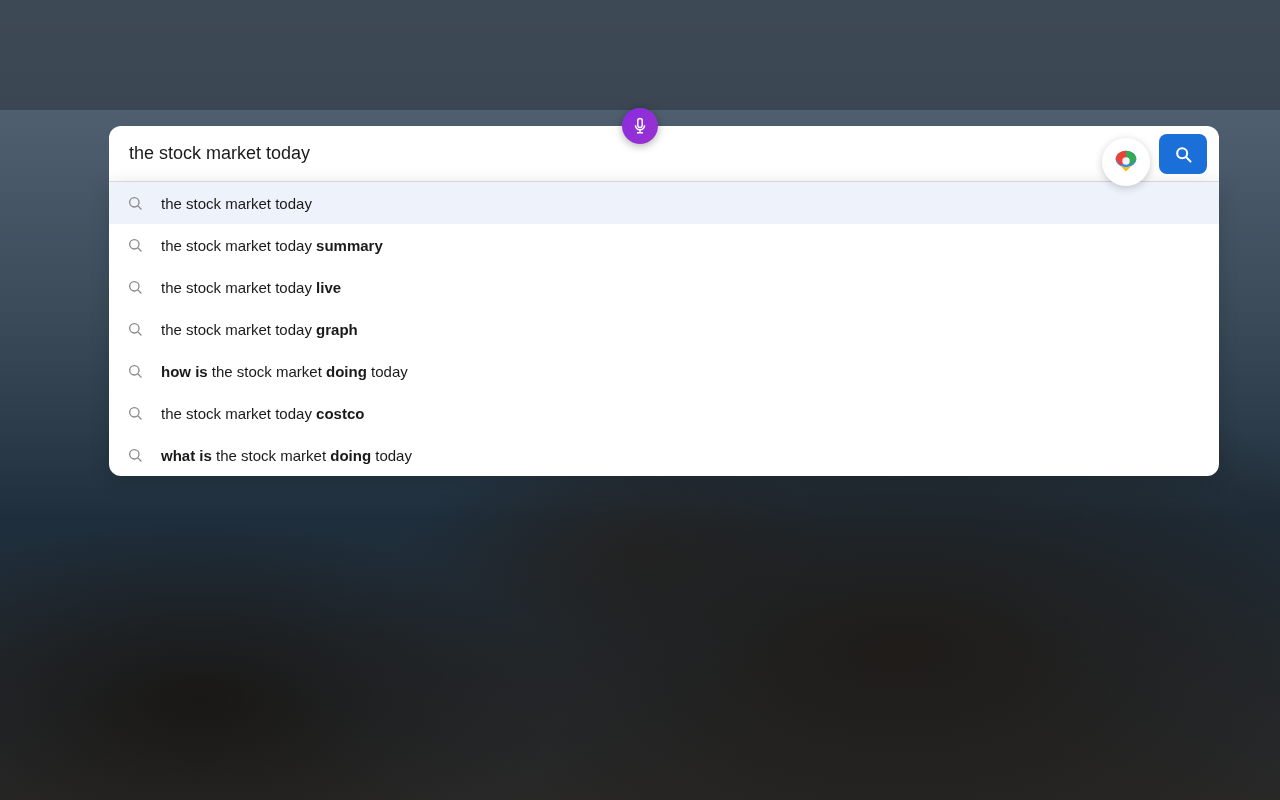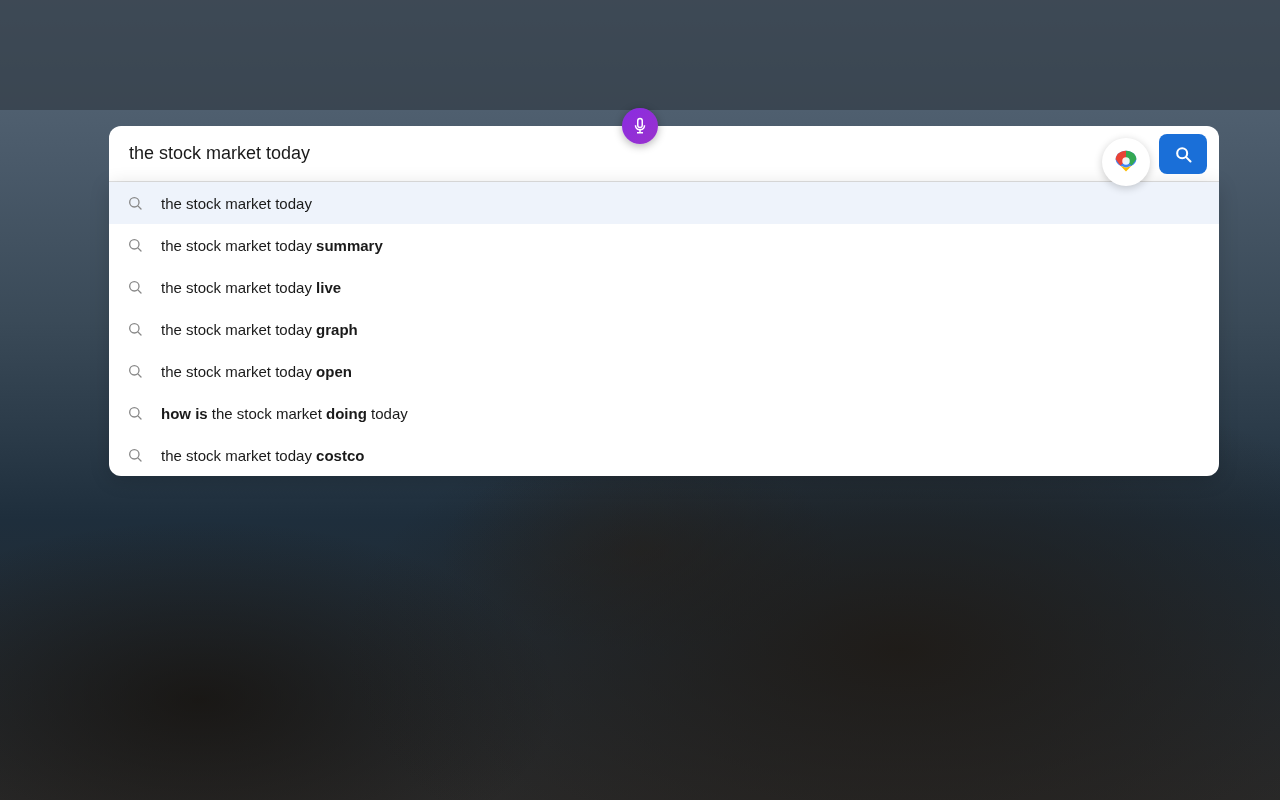--- a/index.html
+++ b/index.html
@@ -251,29 +251,20 @@
     <div class="suggestion-item">
       <span class="suggestion-icon">
         <svg width="16" height="16" viewBox="0 0 24 24" fill="none" stroke="#888" stroke-width="2" stroke-linecap="round">
           <circle cx="11" cy="11" r="7"></circle>
             <path d="M21 21l-4.35-4.35"></path>
         </svg>
       </span>
       <span class="suggestion-text">the stock market today <span class="bold">graph</span></span>
     </div>
 
-    <div class="suggestion-item">
-      <span class="suggestion-icon">
-        <svg width="16" height="16" viewBox="0 0 24 24" fill="none" stroke="#888" stroke-width="2" stroke-linecap="round">
-          <circle cx="11" cy="11" r="7"></circle>
-            <path d="M21 21l-4.35-4.35"></path>
-        </svg>
-      </span>
-      <span class="suggestion-text">the stock market today <span class="bold">open</span></span>
-    </div>
 
 
 
     <div class="suggestion-item">
       <span class="suggestion-icon">
         <svg width="16" height="16" viewBox="0 0 24 24" fill="none" stroke="#888" stroke-width="2" stroke-linecap="round">
           <circle cx="11" cy="11" r="7"></circle>
             <path d="M21 21l-4.35-4.35"></path>
         </svg>
       </span>
@@ -283,20 +274,29 @@
     <div class="suggestion-item">
       <span class="suggestion-icon">
         <svg width="16" height="16" viewBox="0 0 24 24" fill="none" stroke="#888" stroke-width="2" stroke-linecap="round">
           <circle cx="11" cy="11" r="7"></circle>
             <path d="M21 21l-4.35-4.35"></path>
         </svg>
       </span>
       <span class="suggestion-text">the stock market today <span class="bold">costco</span></span>
     </div>
 
+    <div class="suggestion-item">
+      <span class="suggestion-icon">
+        <svg width="16" height="16" viewBox="0 0 24 24" fill="none" stroke="#888" stroke-width="2" stroke-linecap="round">
+          <circle cx="11" cy="11" r="7"></circle>
+            <path d="M21 21l-4.35-4.35"></path>
+        </svg>
+      </span>
+      <span class="suggestion-text"><span class="bold">what is</span> the stock market <span class="bold">doing</span> today</span>
+    </div>
 
   </div>
 </div>
 
 <div class="copilot-logo">
   <svg class="copilot-icon" viewBox="0 0 32 32" xmlns="http://www.w3.org/2000/svg">
 
     <circle cx="16" cy="16" r="14" fill="white"></circle>
 
     <path d="M16 4 C10 4 5 8 5 13 C5 16 7 18.5 10 20 L16 22 L22 20 C25 18.5 27 16 27 13 C27 8 22 4 16 4Z" fill="#4285f4"></path>

